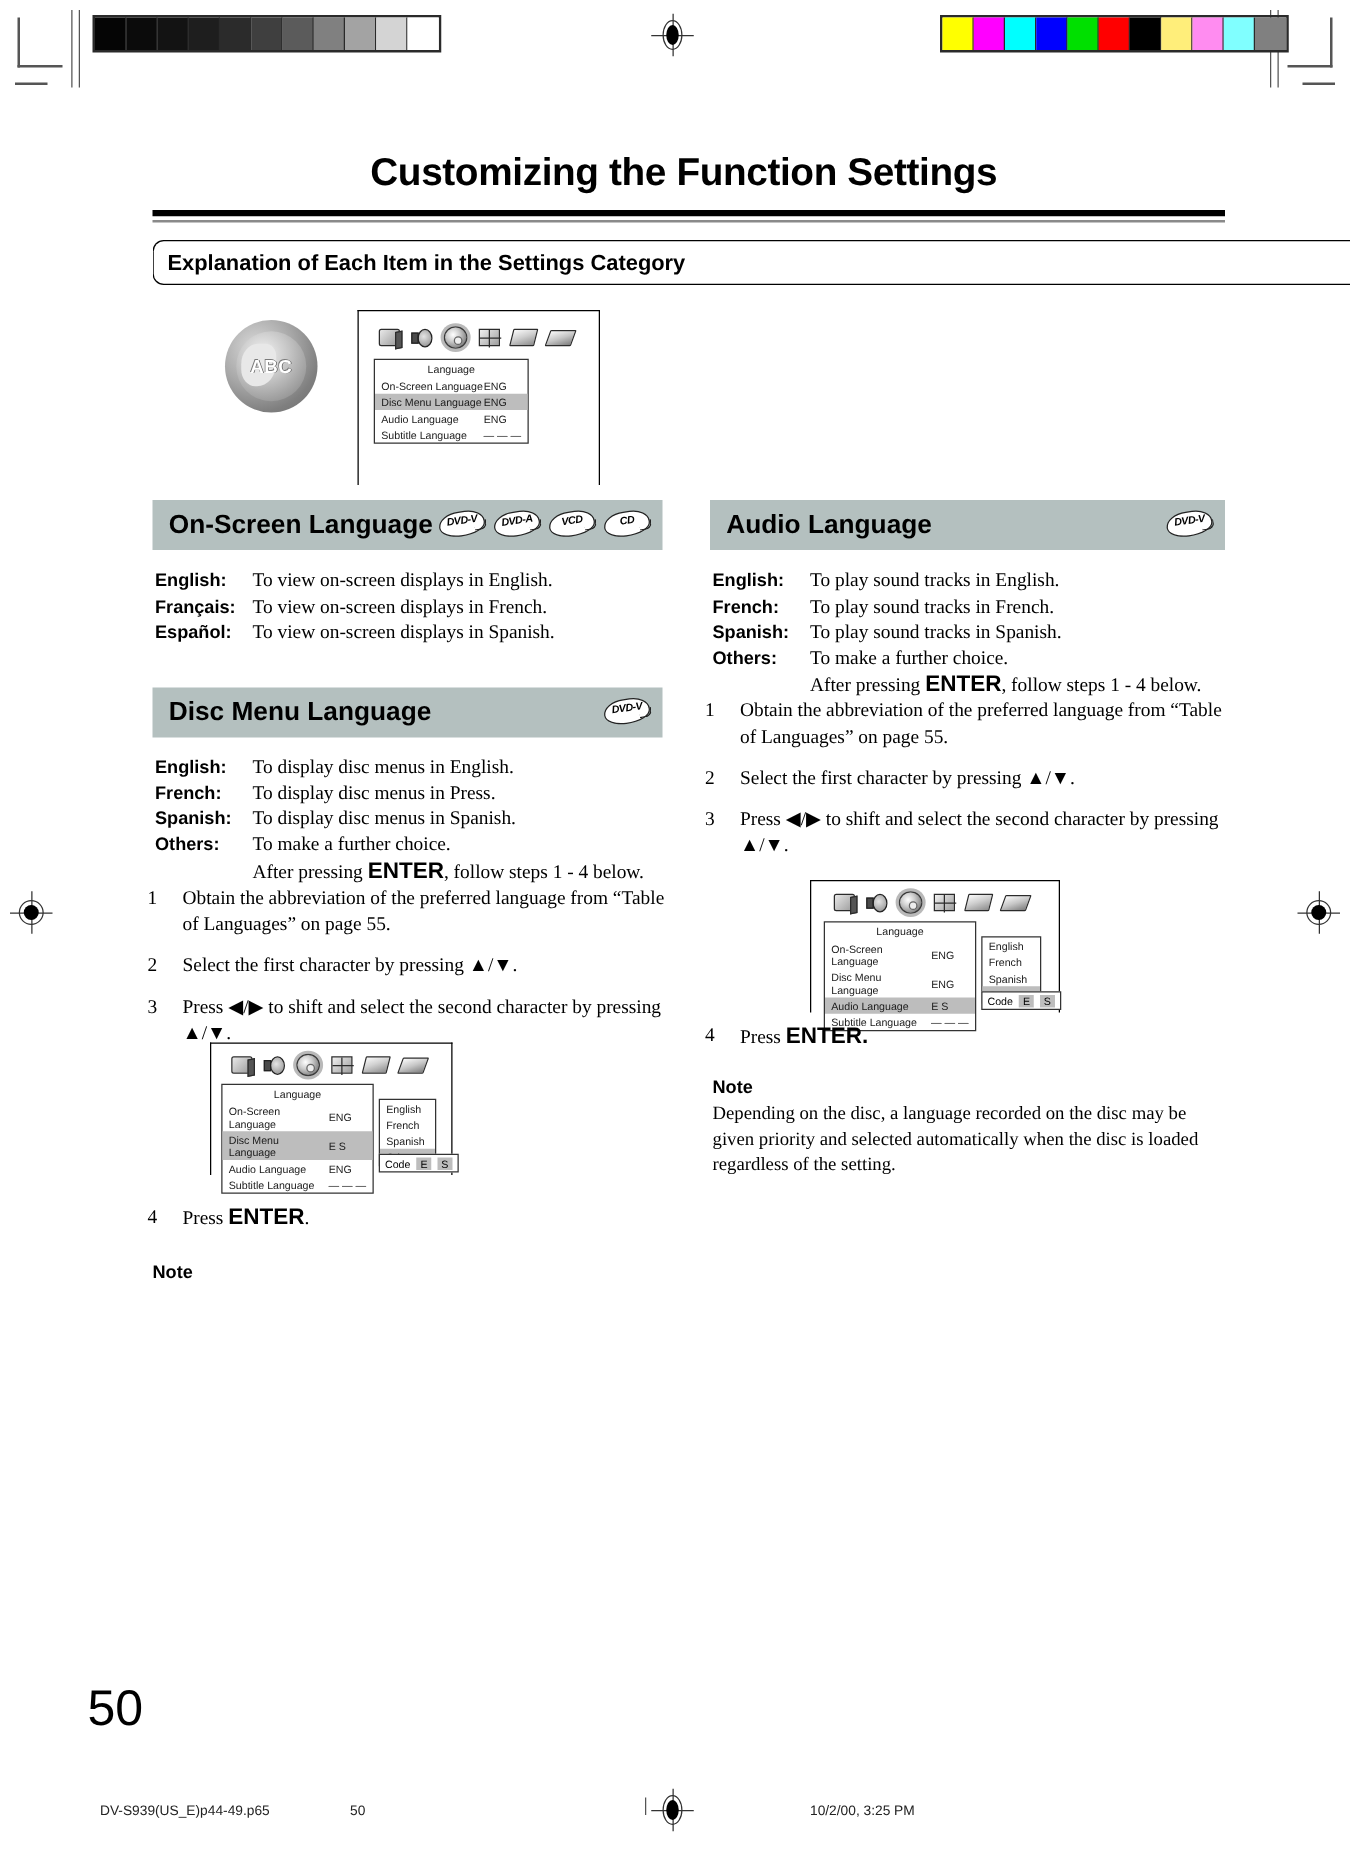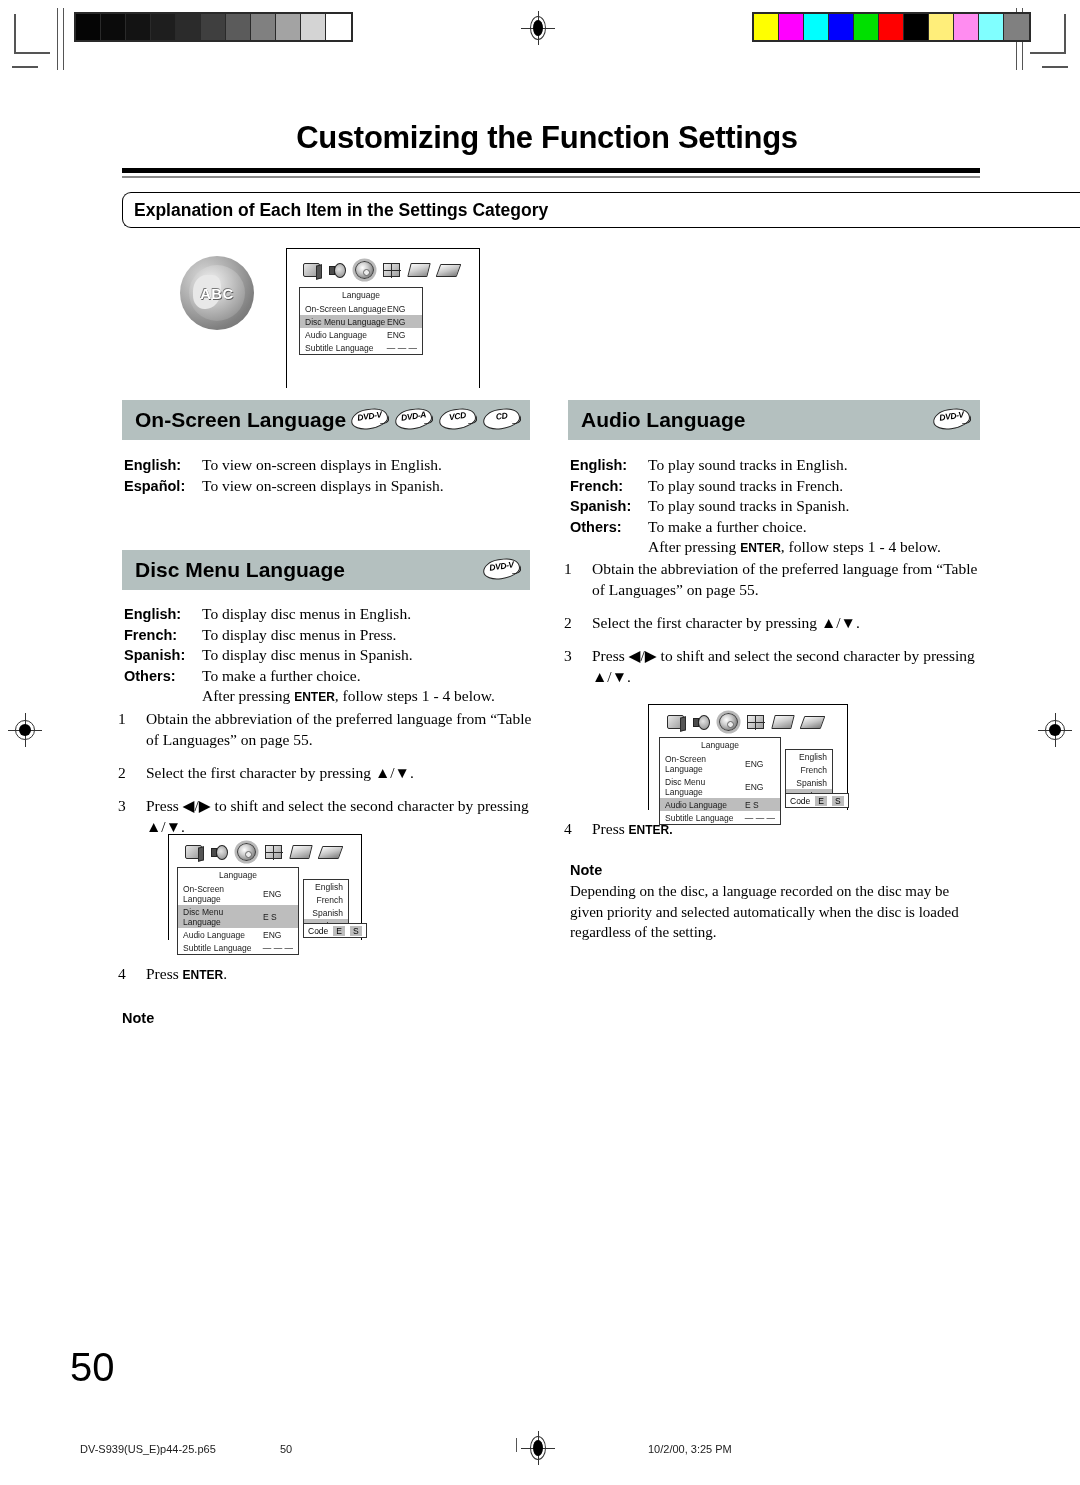--- a/index.html
+++ b/index.html
@@ -108,21 +108,21 @@
 
   .osd-panel { position:absolute; border:1.4px solid #333; background:#fff;
       font-family:"Liberation Sans", sans-serif; }
   .osd-title { text-align:center; font-size:8.5px; padding:2px 0 2px; color:#1a1a1a; }
   .osd-row { display:flex; justify-content:space-between; align-items:center;
       font-size:8.5px; padding:1.5px 5px; color:#1a1a1a; }
   .osd-row.hl { background:#bdbdbd; }
   .osd-row .val { min-width:30px; text-align:left; }
 
   .osd-dropdown { position:absolute; border:1.4px solid #333; background:#fff;
-      font-family:"Liberation Sans", sans-serif;text-align:right; }
+      font-family:"Liberation Sans", sans-serif; }
   .osd-dd-item { font-size:8.5px; padding:1.5px 5px; color:#1a1a1a; }
   .osd-dd-item.hl { background:#bdbdbd; }
   .osd-code { position:absolute; border:1.4px solid #333; background:#fff;
       font-family:"Liberation Sans", sans-serif; font-size:8.5px;
       padding:1.5px 4px; display:flex; gap:5px; align-items:center; }
   .osd-code .c { background:#bdbdbd; padding:0 3px; }
 
   
   .sec-head { position:absolute; background:#b4c0bf; height:40px;
       display:flex; align-items:center; }
@@ -140,21 +140,21 @@
       font-family:"Liberation Sans", sans-serif; font-weight:bold; font-size:8.5px;
       transform:rotate(-8deg); letter-spacing:-0.4px; }
 
   
   .deflist { position:absolute; font-size:15.5px; line-height:20.5px; }
   .defrow { display:flex; }
   .defrow .term { font-family:"Liberation Sans", sans-serif; font-weight:bold;
       font-size:14.5px; width:78px; flex:none; }
   .defrow .desc { font-family:"Liberation Serif", serif; }
   .defrow.cont .term { width:78px; }
-  .b { font-family:"Liberation Sans", sans-serif; font-weight:bold; font-size:12px; }
+  .b { font-family:"Liberation Sans", sans-serif; font-weight:bold; font-size:18px; }
 
   
   .steps { position:absolute; font-size:15.5px; line-height:21px; }
   .step { display:flex; margin-bottom:12px; }
   .step .num { width:28px; flex:none; }
   .step .txt { flex:1; }
 
   
   .note { position:absolute; }
   .note .nh { font-family:"Liberation Sans", sans-serif; font-weight:bold;
@@ -309,20 +309,24 @@
         </span>
     </div>
   </div>
 
   <div class="deflist" style="left:124px; top:455px; width:410px;">
     <div class="defrow">
       <span class="term">English:</span>
       <span class="desc">To view on-screen displays in English.</span>
     </div>
     <div class="defrow">
+      <span class="term">Français:</span>
+      <span class="desc">To view on-screen displays in French.</span>
+    </div>
+    <div class="defrow">
       <span class="term">Español:</span>
       <span class="desc">To view on-screen displays in Spanish.</span>
     </div>
   </div>
 
   <div class="sec-head" style="left:122px; top:550px; width:408px;">
     <span class="t">Disc Menu Language</span>
     <div class="badges">
       <span class="badge">
           <i class="disc-shape"></i>
@@ -525,18 +529,18 @@
 
   <div class="note" style="left:570px; top:862px; width:412px;">
     <div class="nh">Note</div>
     <div class="nb">Depending on the disc, a language recorded on the disc may be given priority and selected automatically when the disc is loaded regardless of the setting.</div>
   </div>
 
   <div id="page-number">50</div>
 
   <div id="foot-rule"></div>
   <div id="footer">
-    <span class="f1">DV-S939(US_E)p44-25.p65</span>
+    <span class="f1">DV-S939(US_E)p44-49.p65</span>
     <span class="f2">50</span>
     <span class="f3">10/2/00, 3:25 PM</span>
   </div>
 
 </div>
 
 </body></html>

